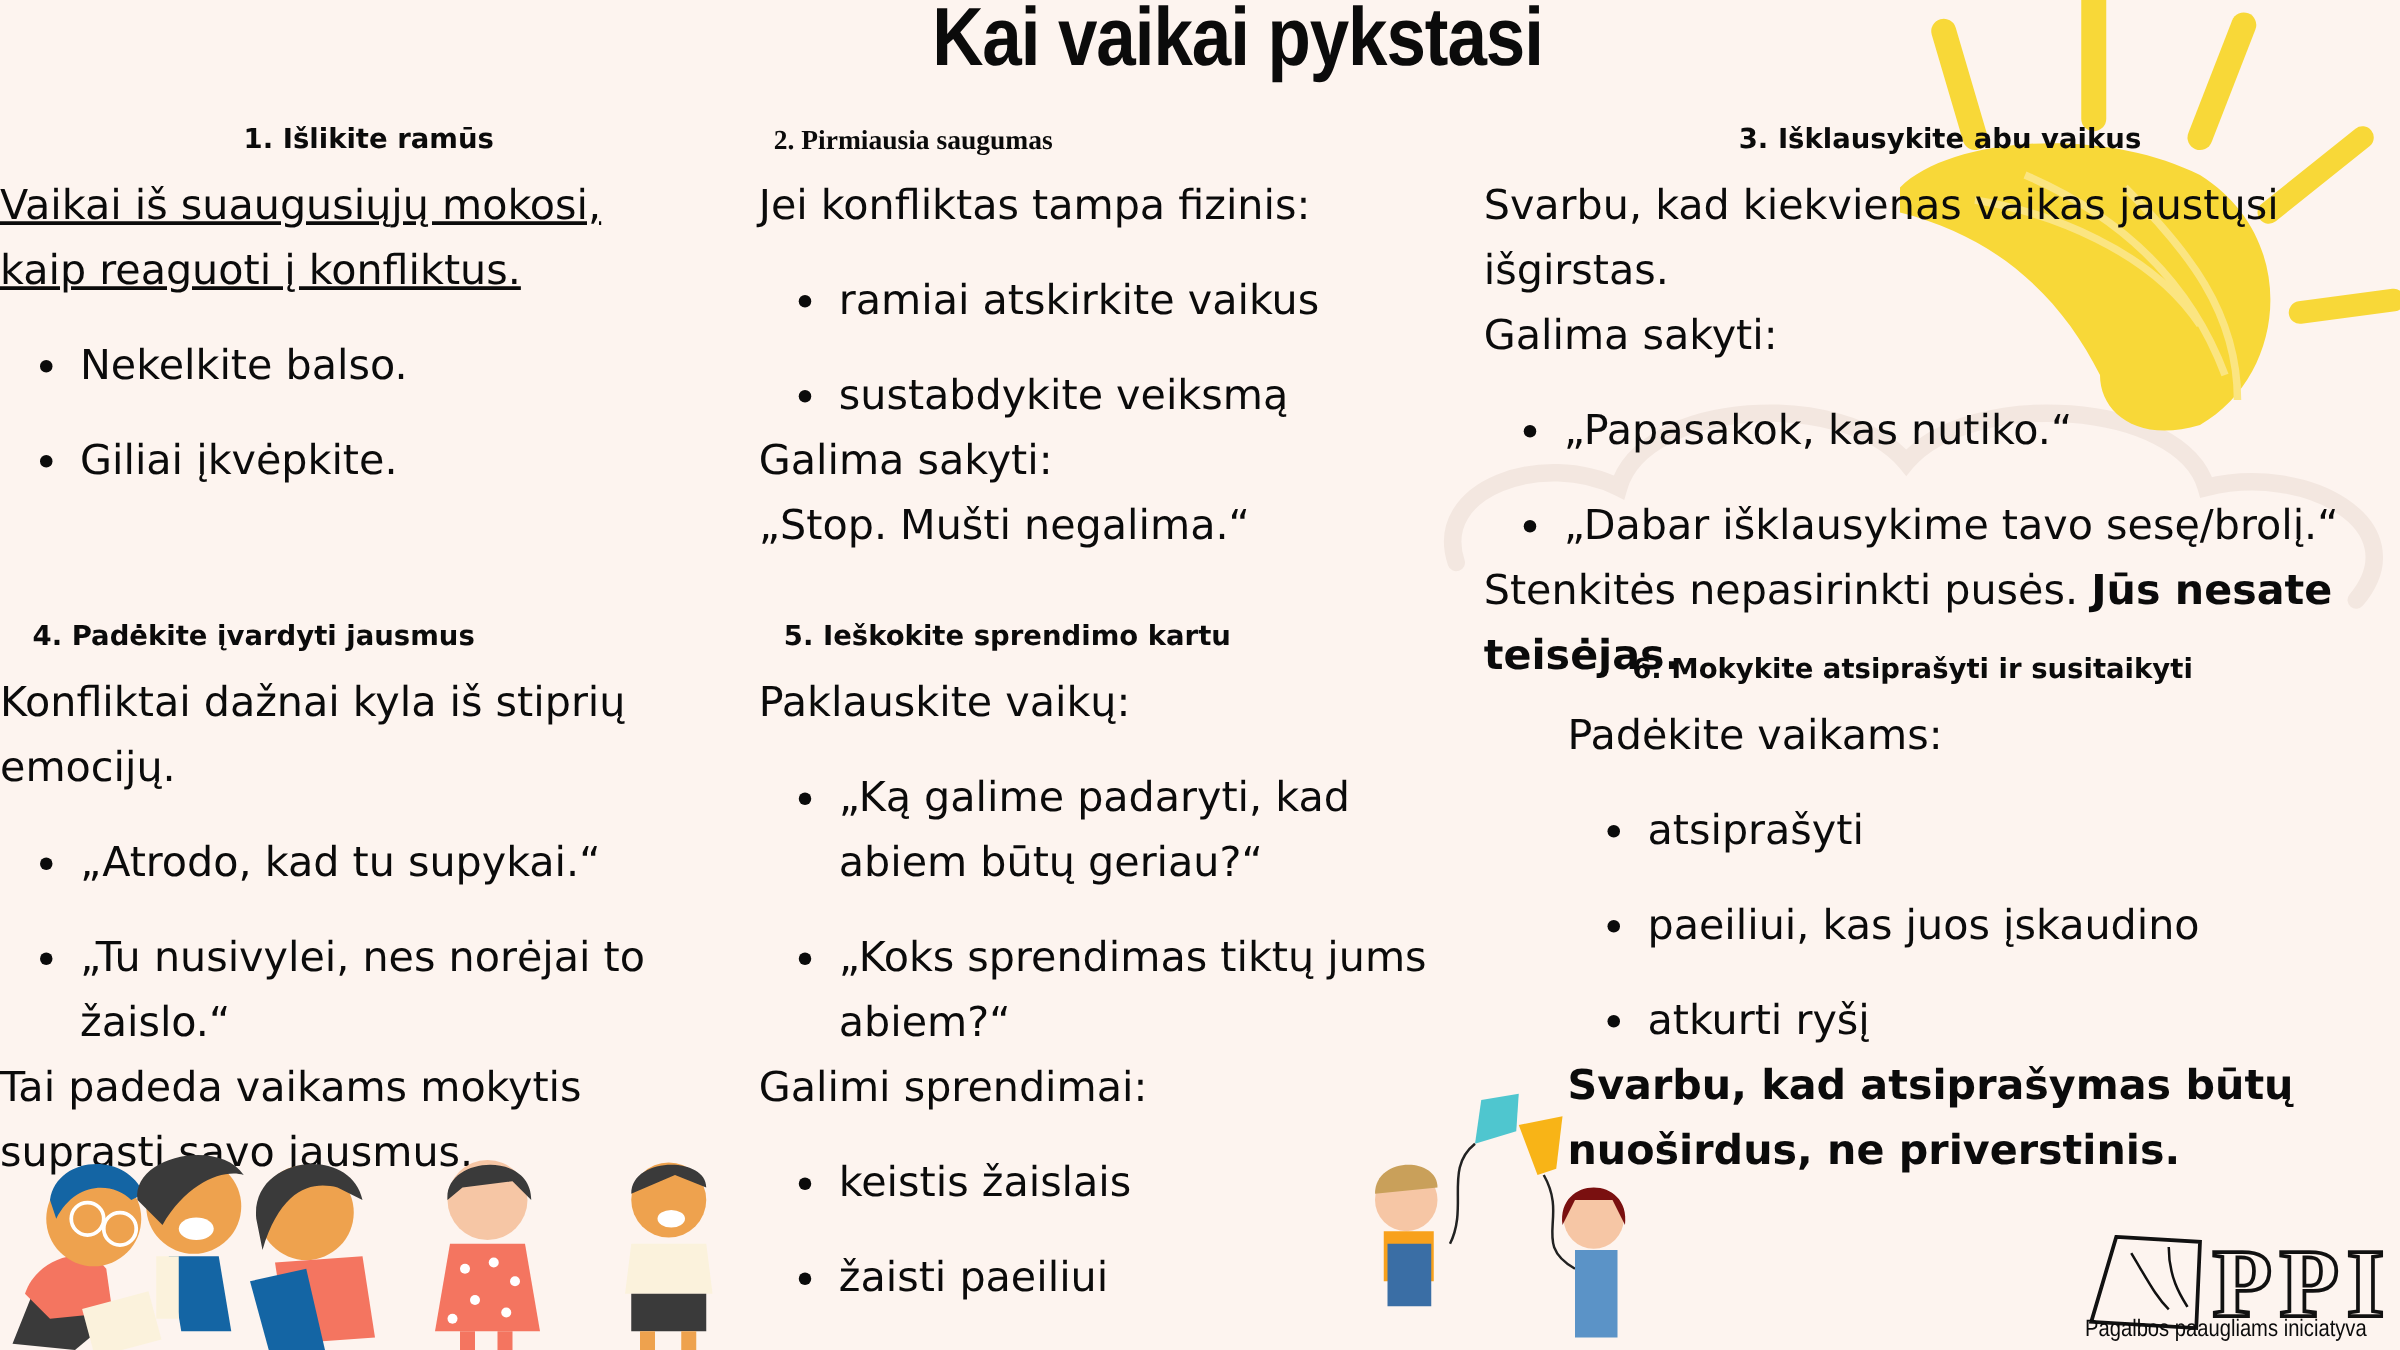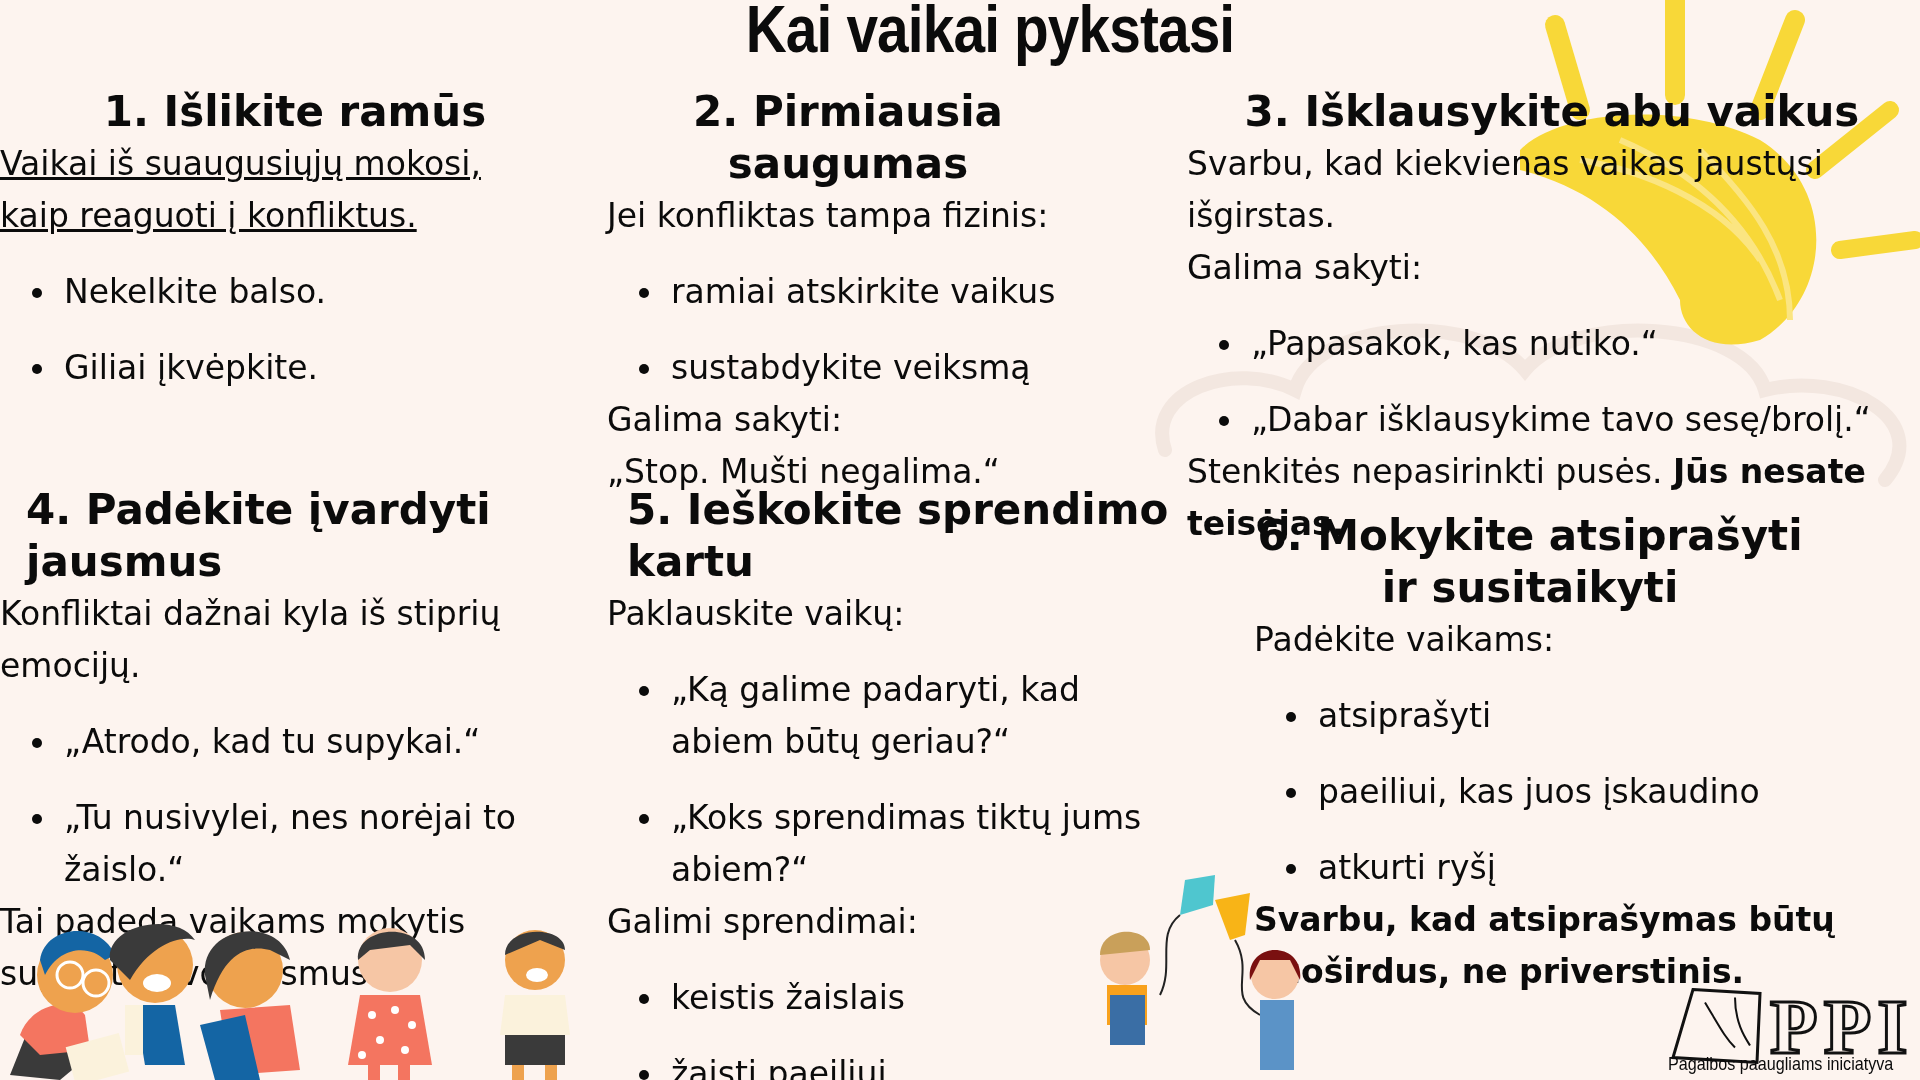--- a/index.html
+++ b/index.html
@@ -10,21 +10,21 @@
     color:#0b0b0b;
   }
   .abs { position:absolute; }
   .title {
     left:0; width:1980px; top:-4px; text-align:center;
     font-family:"Liberation Sans", sans-serif; font-weight:bold;
     font-size:66px; letter-spacing:-1px; transform:scaleX(0.86); transform-origin:990px 0;
     line-height:66px;
   }
   .sec { position:absolute; font-size:33px; line-height:52px; }
-  .sec h2 { margin:0; font-size:42px; line-height:52px; font-weight:bold; text-align:center; }
+  .sec h2 { margin:0; font-size:22px; line-height:52px; font-weight:bold; text-align:center; }
   .sec p { margin:0; }
   .sec ul { margin:0; padding:0; list-style:none; }
   .sec li { position:relative; padding-left:64px;margin-top:24px; }
   .sec li::before {
     content:""; position:absolute; left:32px; top:22px; width:10px; height:10px;
     border-radius:50%; background:#0b0b0b;
   }
   .sec b { font-weight:bold; }
   .sun { left:1460px; top:0; width:460px; height:360px; }
   .cloud { left:1145px; top:300px; width:780px; height:200px; }
@@ -60,21 +60,21 @@
 <div class="sec" style="left:0; top:86px; width:590px;">
   <h2 style="padding-left:0;">1. Išlikite ramūs</h2>
   <p style="width:520px;text-decoration:underline;">Vaikai iš suaugusiųjų mokosi, kaip reaguoti į konfliktus.</p>
   <ul>
     <li>Nekelkite balso.</li>
     <li>Giliai įkvėpkite.</li>
   </ul>
 </div>
 
 <div class="sec" style="left:607px; top:86px; width:470px;">
-  <h2 style="text-align:center; padding-left:12px;">2. Pirmiausia saugumas</h2>
+  <h2 style="text-align:left; padding-left:12px;font-family:Liberation Serif, serif;">2. Pirmiausia saugumas</h2>
   <p>Jei konfliktas tampa fizinis:</p>
   <ul>
     <li>ramiai atskirkite vaikus</li>
     <li>sustabdykite veiksmą</li>
   </ul>
   <p>Galima sakyti:</p>
   <p>„Stop. Mušti negalima.“</p>
 </div>
 
 <div class="sec" style="left:1187px; top:86px; width:730px;">

